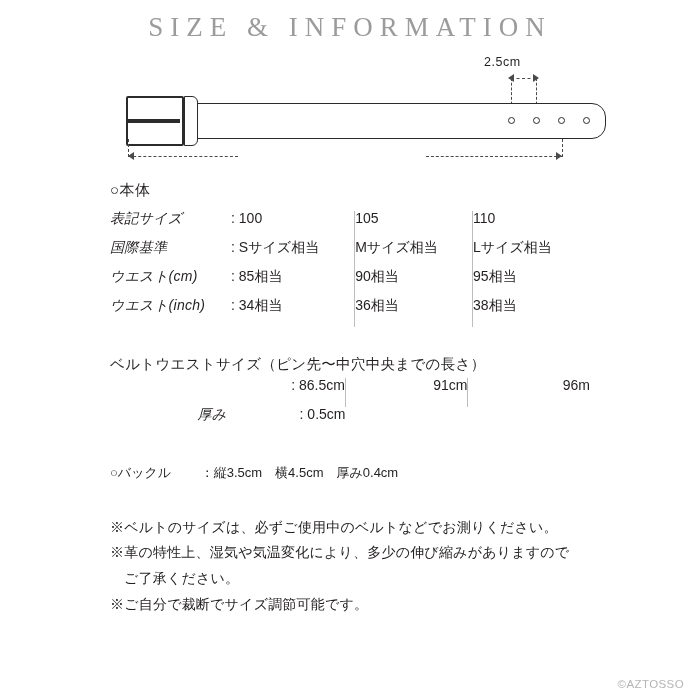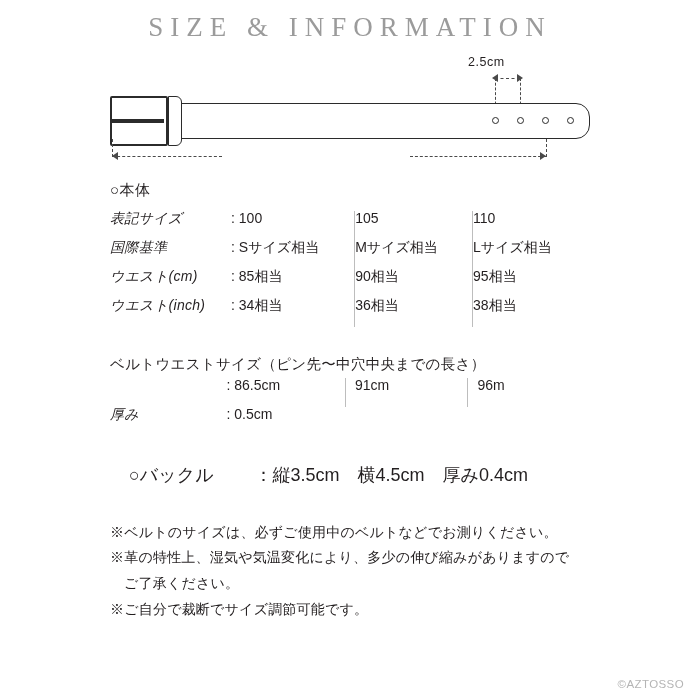--- a/index.html
+++ b/index.html
@@ -27,20 +27,21 @@
     font-weight: 400;
     white-space: pre;
   }
 
   
   .diagram {
     position: relative;
     width: 590px;
     height: 115px;
     margin-top: 12px;
+    margin-left: 16px;
   }
 
   
   .belt-strap {
     position: absolute;
     left: 110px;
     top: 48px;
     width: 480px;
     height: 36px;
     border: 1.6px solid #2b2b2b;
@@ -201,36 +202,36 @@
 
   .subhead {
     font-size: 14.5px;
     margin: 30px 0 6px 0;
     letter-spacing: 0.3px;
   }
   table.spec2 {
     border-collapse: collapse;
     width: 480px;
     font-size: 14px;
+    text-align: right;
   }
   table.spec2 td {
     padding: 0 0 15px 0;
     vertical-align: top;
     white-space: nowrap;
   }
   table.spec2 td.label { width: 116px; }
   table.spec2 td.c1 { width: 118px; }
   table.spec2 td.c2 { width: 112px; border-left: 1px solid #bdbdbd; padding-left: 9px; }
   table.spec2 td.c3 { width: 112px; border-left: 1px solid #bdbdbd; padding-left: 9px; }
 
   .buckle-row {
     margin-top: 30px;
-    font-size: 18px;
+    font-size: 13px;
     white-space: pre;
-    margin-left: 19px;
   }
 
   .notes {
     margin-top: 36px;
     font-size: 14px;
     line-height: 1.85;
   }
   .notes div { letter-spacing: 0.2px; }
   .note-indent { padding-left: 14px; }
 

